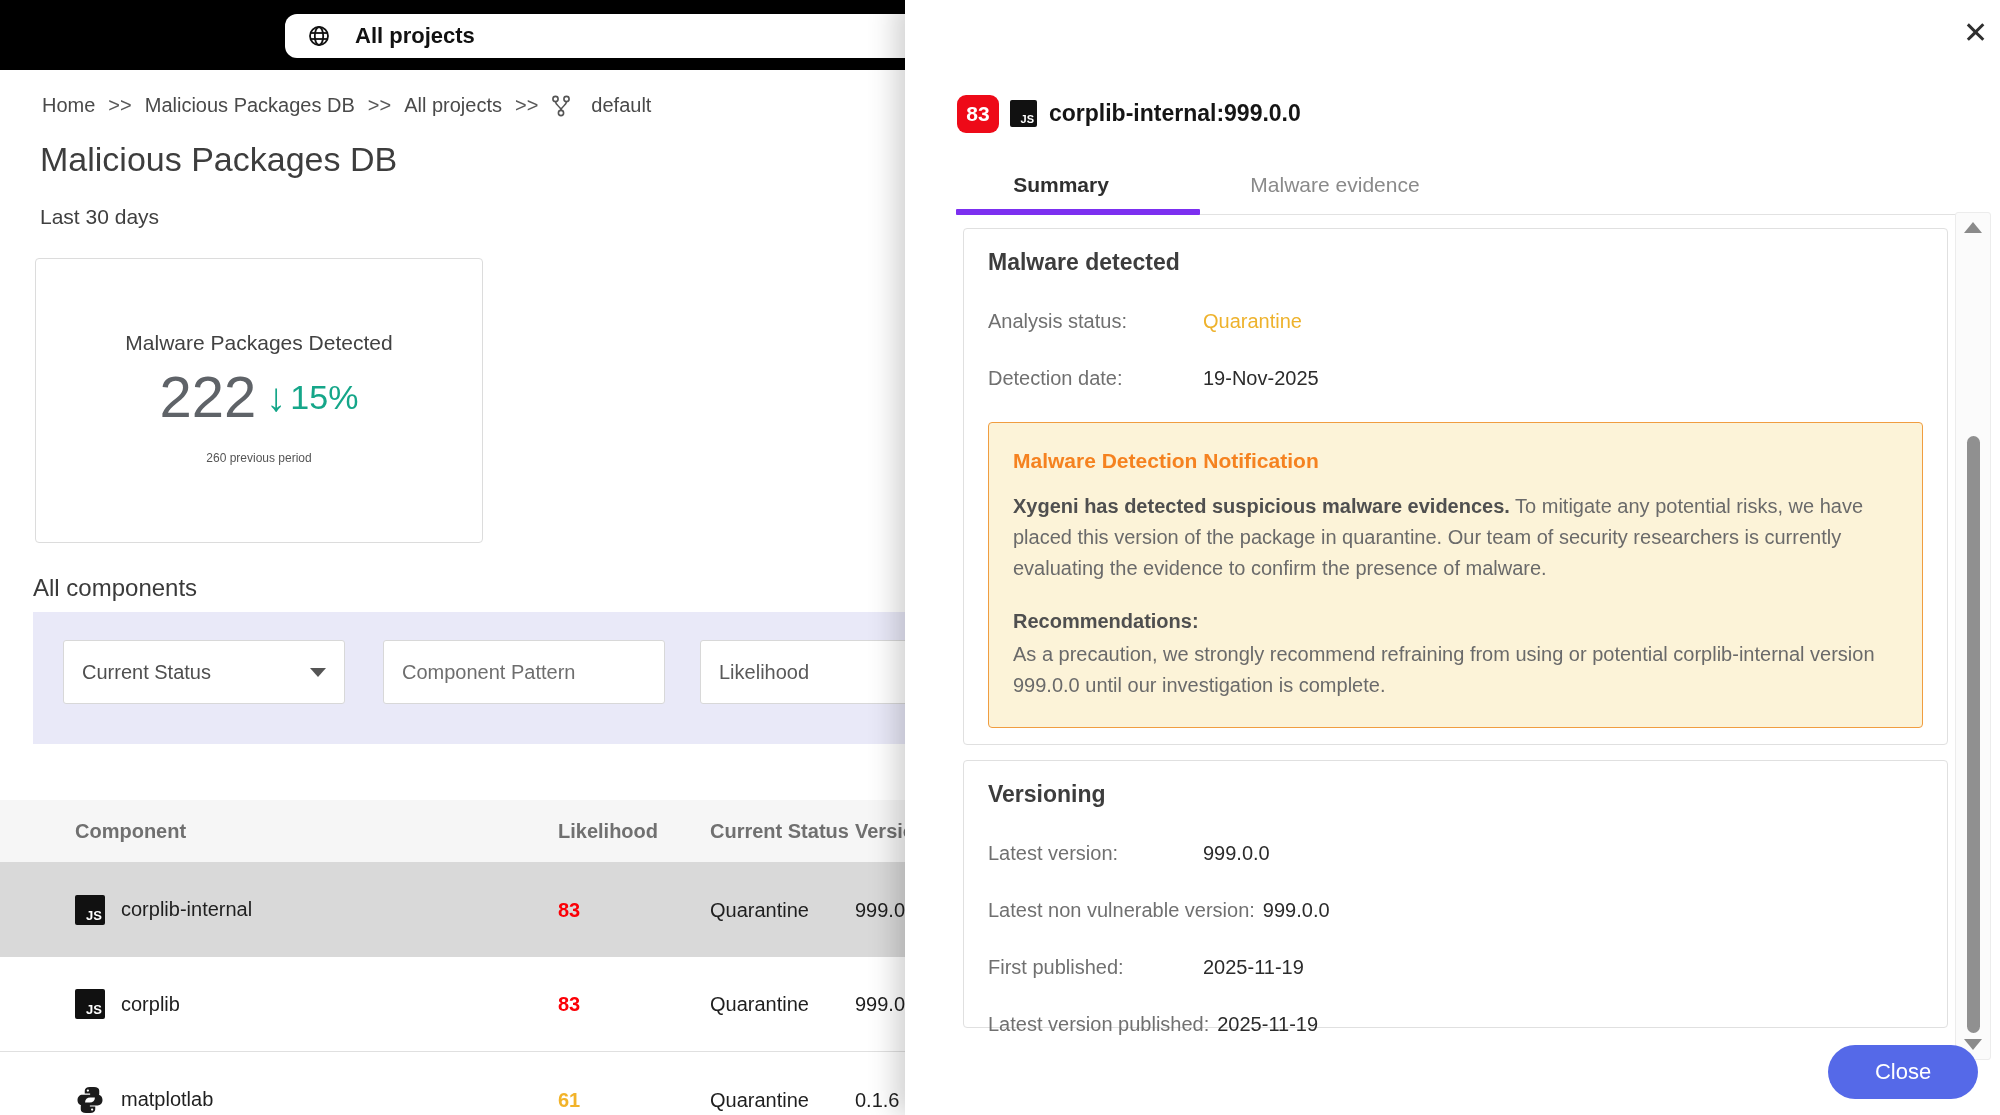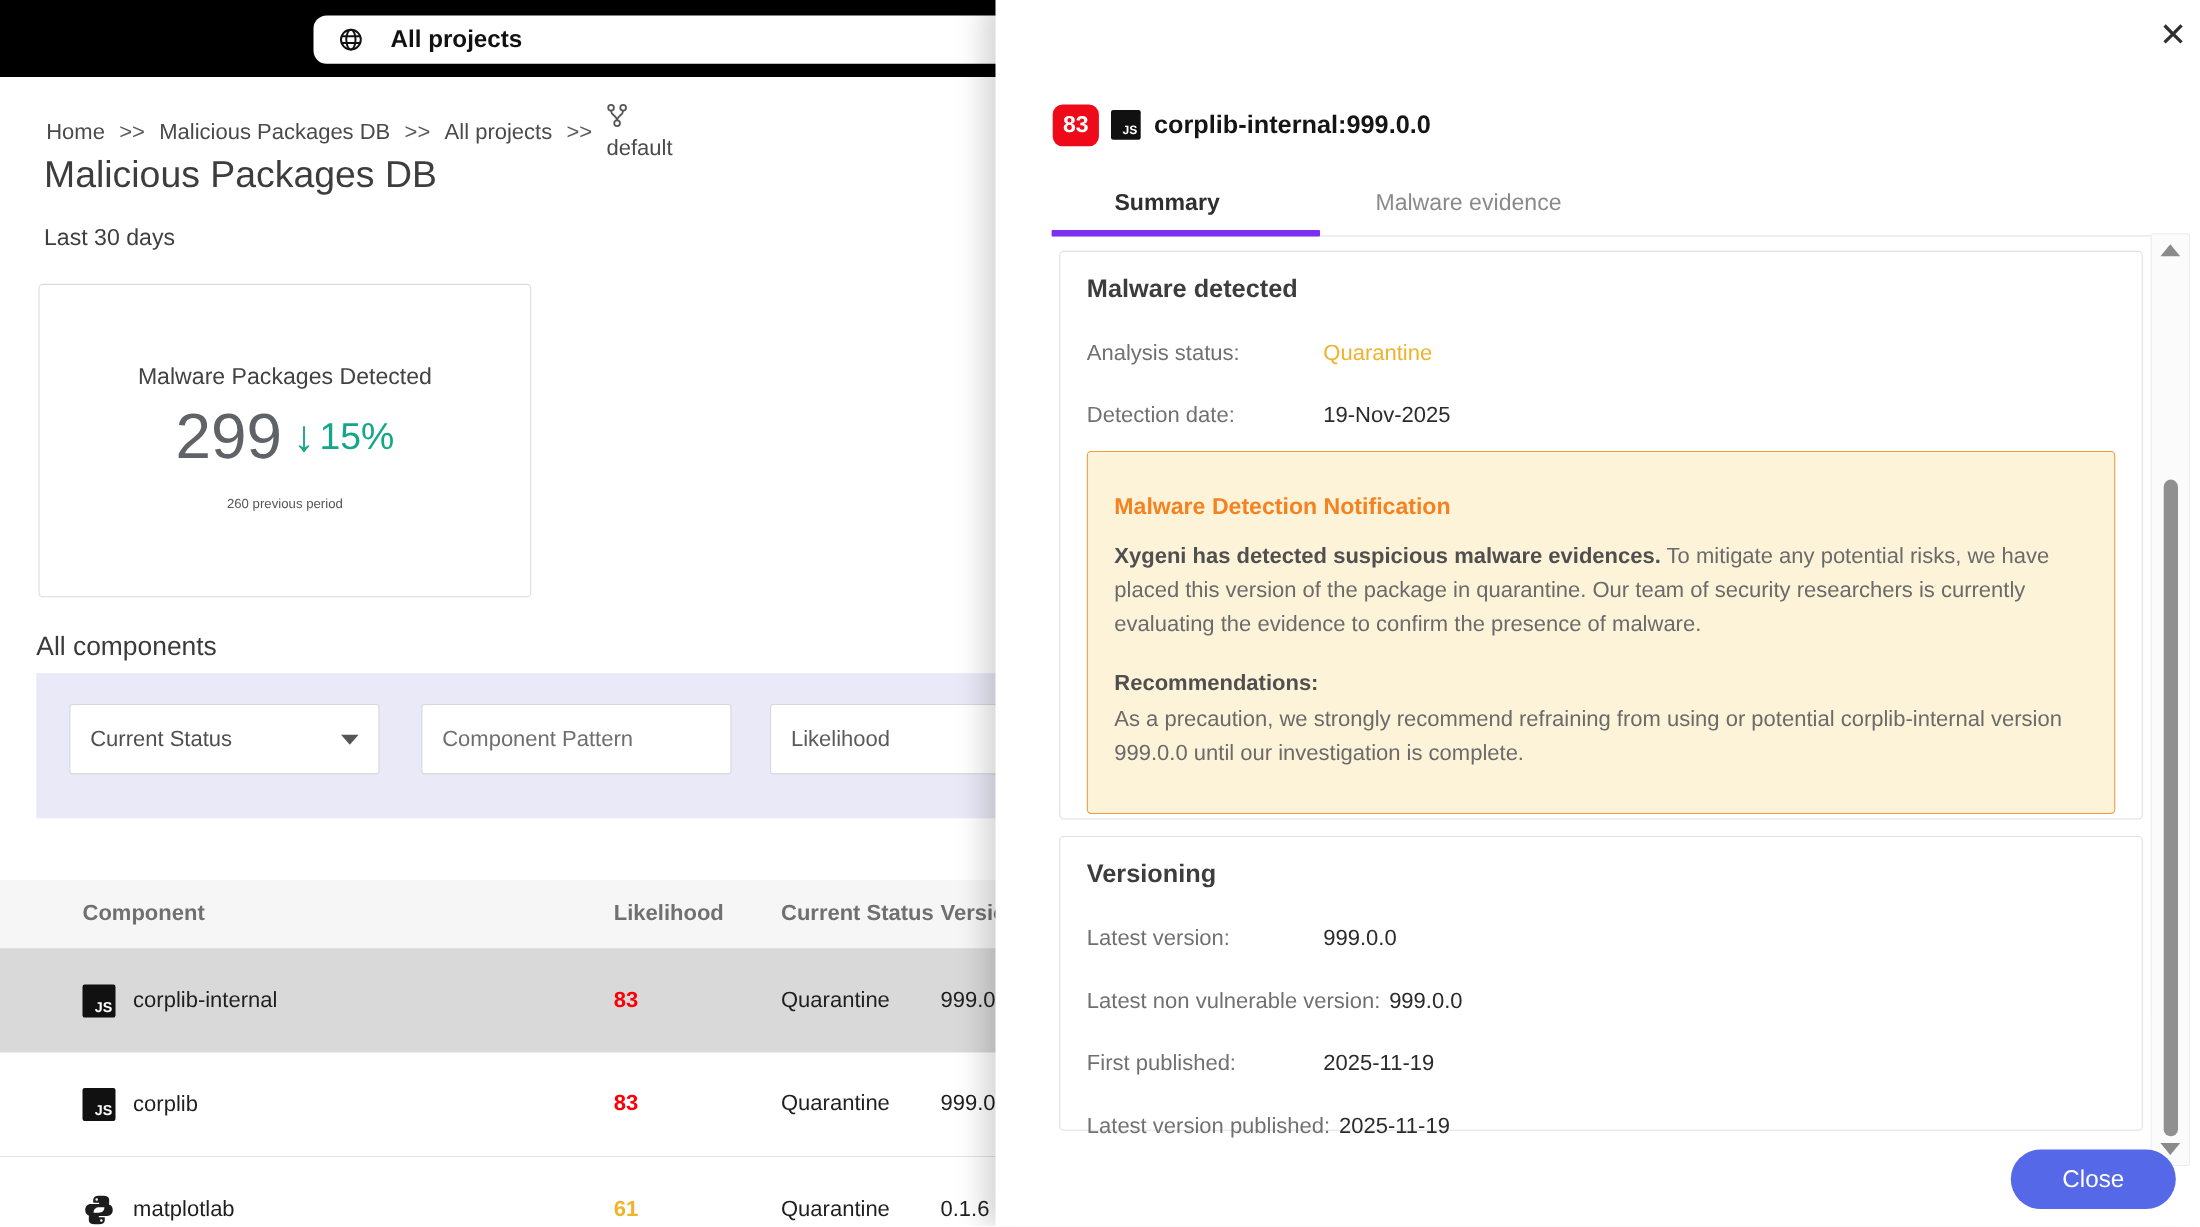--- a/index.html
+++ b/index.html
@@ -10,21 +10,21 @@
   
   .topbar { position:absolute; left:0; top:0; width:2000px; height:70px; background:#000; z-index:1; }
   .project-pill { position:absolute; left:285px; top:14px; width:635px; height:44px; background:#fff;
     border-radius:12px; display:flex; align-items:center; padding-left:22px; }
   .project-pill .glabel { font-size:22px; font-weight:700; color:#111; margin-left:24px; }
 
   
   .breadcrumb { position:absolute; left:42px; top:94px; display:flex; align-items:center; gap:13px;
     font-size:20px; color:#4a4a4a; z-index:1; }
   .breadcrumb .sep { color:#5a5a5a; }
-  .breadcrumb .branch { display:flex; align-items:flex-start; gap:8px;flex-direction:column; }
+  .breadcrumb .branch { display:flex; align-items:flex-end; gap:20px; }
   .page-title { position:absolute; left:40px; top:140px; font-size:34px; font-weight:400; color:#3d3d3d; z-index:1; }
   .period-label { position:absolute; left:40px; top:205px; font-size:21px; color:#3f3f3f; z-index:1; }
 
   
   .stat-card { position:absolute; top:258px; width:448px; height:285px; background:#fff;
     border:1px solid #dcdcdc; border-radius:4px; display:flex; flex-direction:column; align-items:center; z-index:1; }
   .stat-card.c1 { left:35px; } .stat-card.c2 { left:523px; }
   .stat-label { margin-top:72px; font-size:21px; color:#424242; }
   .stat-number-row { margin-top:10px; display:flex; align-items:center; line-height:64px; }
   .stat-value { font-size:58px; color:#5f6368; }
@@ -86,21 +86,21 @@
     border-radius:4px; padding:20px 24px; }
   .detail-card.malware { top:228px; height:517px; }
   .detail-card.versioning { top:760px; height:268px; }
   .card-heading { font-size:23px; font-weight:700; color:#3d3d3d; }
   .field-row { display:flex; align-items:baseline; gap:8px; font-size:20px; margin-top:34px; }
   .field-row .flabel { color:#707070; }
   .field-row.fixed .flabel { min-width:207px; }
   .field-row .fvalue { color:#2b2b2b; }
   .fvalue.quarantine { color:#eeb22c; }
 
-  .notification { margin-top:20px; background:#fcf3d8; border:1px solid #f09d40; border-radius:4px; padding:38px 24px; }
+  .notification { margin-top:32px; background:#fcf3d8; border:1px solid #f09d40; border-radius:4px; padding:26px 24px; }
   .notif-title { font-size:21px; font-weight:700; color:#f58220; }
   .notif-body { margin-top:18px; font-size:20px; color:#6a6a6a; line-height:31px; max-width:930px; }
   .notif-body b { color:#4f4f4f; }
   .notif-rec-label { margin-top:26px; font-size:20px; font-weight:700; color:#4f4f4f; }
   .notif-rec-body { margin-top:6px; font-size:20px; color:#6a6a6a; line-height:31px; max-width:930px; }
 
   
   .scrollbar { position:absolute; left:1050px; top:212px; width:36px; height:848px; background:#fbfbfb;
     border:1px solid #ececec; border-radius:3px; }
   .scroll-up, .scroll-down { position:absolute; left:50%; transform:translateX(-50%); width:0; height:0;
@@ -153,21 +153,21 @@
       <span>default</span>
     </span>
   </div>
 
   <h1 class="page-title">Malicious Packages DB</h1>
   <div class="period-label">Last 30 days</div>
 
   <div class="stat-card c1">
     <div class="stat-label">Malware Packages Detected</div>
     <div class="stat-number-row trend-down">
-      <span class="stat-value">299</span>
+      <span class="stat-value">222</span>
       <span class="trend-arrow">↓</span>
       <span class="trend-pct">15%</span>
     </div>
     <div class="stat-prev">260 previous period</div>
   </div>
 
 
   <div class="section-title">All components</div>
 
   <div class="filterbar">

